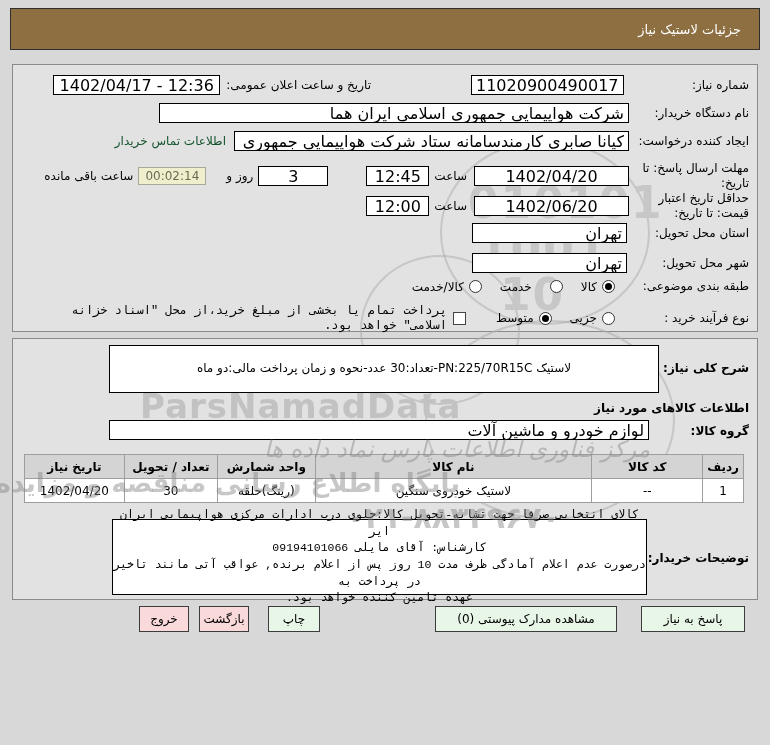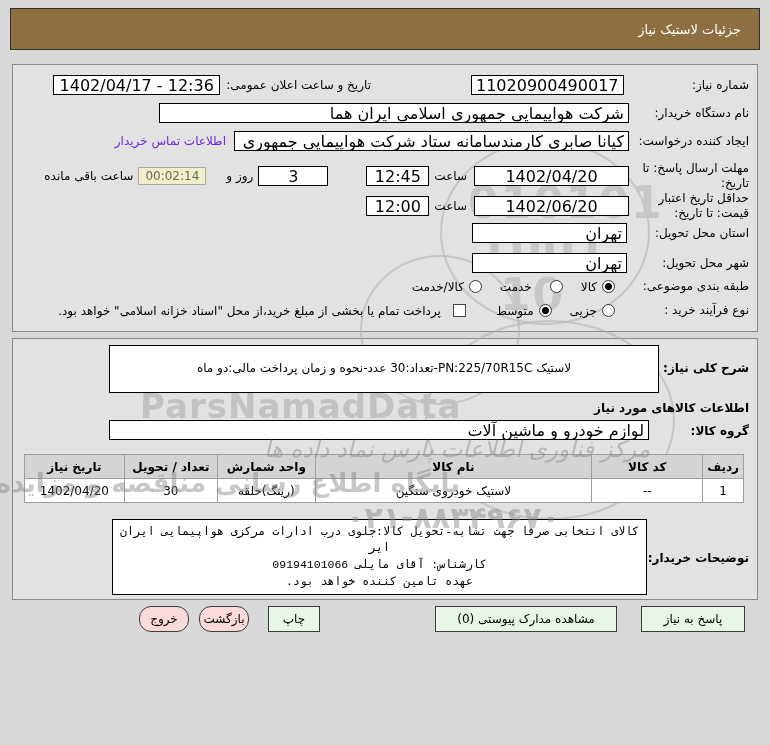--- a/index.html
+++ b/index.html
@@ -25,40 +25,40 @@
   .row{ position:absolute; right:8px; left:8px; display:flex; align-items:center; z-index:2; }
   .lbl{ width:112px; text-align:right; flex:0 0 auto; line-height:1.25; }
   .lbl2{ width:110px; }
   .tbox{
     background:#fff; border:1px solid #000; height:20px;
     font-family:"DejaVu Sans","Liberation Sans",sans-serif;
     font-size:16px; padding:0 4px; flex:0 0 auto;
   }
   .center{ text-align:center; }
   .ltr{ direction:ltr; }
-  .link{ color:#6d28d9; cursor:pointer; white-space:nowrap; }
+  .link{ color:#14532d; cursor:pointer; white-space:nowrap; }
   .radio{ width:13px; height:13px; border-radius:50%; border:1px solid #333; background:#fff;
     display:inline-flex; align-items:center; justify-content:center; flex:0 0 auto; }
   .radio.sel::after{ content:""; width:7px; height:7px; border-radius:50%; background:#000; }
   .chk{ width:13px; height:13px; border:1px solid #444; background:#fff; flex:0 0 auto; }
   .countdown{ background:#f1eecd; border:1px solid #a8a89a; color:#6b6b54;
     height:18px; width:68px; text-align:center; font-size:12px; line-height:17px; }
   .boldlbl{ font-weight:bold; }
   .bigbox{ position:absolute; background:#fff; border:1px solid #000; z-index:2;
     display:flex; flex-direction:column; justify-content:center; text-align:center; line-height:1.45;}
   table{ border-collapse:collapse; width:720px; background:#fff; z-index:2; position:absolute;
          right:13px; top:115px; font-size:12px; }
   th,td{ border:1px solid #9e9e9e; height:24px; padding:1px 4px; text-align:center; }
   th{ background:#d4d4d4; font-weight:bold; }
   .btnrow{ position:absolute; top:606px; left:0; right:0; height:28px; z-index:2; }
   .btn{ position:absolute; height:26px; border:1px solid #3c3c3c; font-size:12px;
         font-family:"DejaVu Sans","Liberation Sans",sans-serif;
         display:flex; align-items:center; justify-content:center; cursor:pointer; }
   .btn-green{ background:#e7f6e7; }
-  .btn-pink{ background:#f9d9d9;border-radius:12px; }
+  .btn-pink{ background:#f9d9d9; }
   
   .wm-a{ position:absolute; z-index:1; color:#c7c7c7; pointer-events:none; }
   .wm-b{ position:absolute; z-index:3; color:rgba(130,130,130,.45); pointer-events:none; white-space:nowrap; }
   .wm-circle{ position:absolute; z-index:1; border:2px solid rgba(175,175,175,.55);
     border-radius:50%; pointer-events:none; }
   .wm-digits{ font-weight:bold; font-size:44px; letter-spacing:2px; line-height:0.95; }
   .wm-brand{ font-weight:bold; font-size:34px; color:#c2c2c2; letter-spacing:1px; }
 </style>
 </head>
 <body>
@@ -133,21 +133,21 @@
     <span style="margin-right:5px;">کالا/خدمت</span>
   </div>
 
   <div class="row" style="top:238px;">
     <span class="lbl" style="width:120px;">نوع فرآیند خرید :</span>
     <span class="radio" style="margin-right:14px;"></span>
     <span style="margin-right:5px;">جزیی</span>
     <span class="radio sel" style="margin-right:18px;"></span>
     <span style="margin-right:5px;">متوسط</span>
     <span class="chk" style="margin-right:30px;"></span>
-    <span style="margin-right:12px;">پرداخت تمام یا بخشی از مبلغ خرید،از محل "اسناد خزانه اسلامی" خواهد بود.</span>
+    <span style="margin-right:6px;font-family:Liberation Mono, monospace;">پرداخت تمام یا بخشی از مبلغ خرید،از محل "اسناد خزانه اسلامی" خواهد بود.</span>
   </div>
 </div>
 
 <div class="panel panel2">
 
   <span class="boldlbl" style="position:absolute; top:22px; right:8px; z-index:2;">شرح کلی نیاز:</span>
   <div class="bigbox" style="top:6px; right:98px; width:550px; height:48px;align-items:center;">
     <span>لاستیک PN:225/70R15C-تعداد:30 عدد-نحوه و زمان پرداخت مالی:دو ماه</span>
   </div>
 
@@ -176,20 +176,21 @@
         <td>30</td>
         <td class="ltr">1402/04/20</td>
       </tr>
     </tbody>
   </table>
 
   <span class="boldlbl" style="position:absolute; top:212px; right:8px; z-index:2;">توضیحات خریدار:</span>
   <div class="bigbox" style="top:180px; right:110px; width:535px; height:76px; font-size:11.5px;font-family:Liberation Mono, monospace;">
     <div>کالای انتخابی صرفا جهت تشابه-تحویل کالا:جلوی درب ادارات مرکزی هواپیمایی ایران ایر</div>
     <div>کارشناس: آقای مایلی 09194101066</div>
+    <div>درصورت عدم اعلام آمادگی ظرف مدت 10 روز پس از اعلام برنده, عواقب آتی مانند تاخیر در پرداخت به</div>
     <div>عهده تامین کننده خواهد بود.</div>
   </div>
 </div>
 
 <div class="wm-b" style="top:436px; right:120px; font-size:23px; font-style:italic;">مرکز فناوری اطلاعات پارس نماد داده ها</div>
 <div class="wm-b" style="top:468px; right:310px; font-size:26px; font-weight:bold;">پایگاه اطلاع رسانی مناقصه و مزایده</div>
 <div class="wm-b" style="top:500px; right:210px; font-size:30px; font-weight:bold; letter-spacing:3px;">۰۲۱-۸۸۳۴۹۶۷۰</div>
 
 <div class="btnrow">
   <button class="btn btn-green" style="right:25px; width:104px;">پاسخ به نیاز</button>

